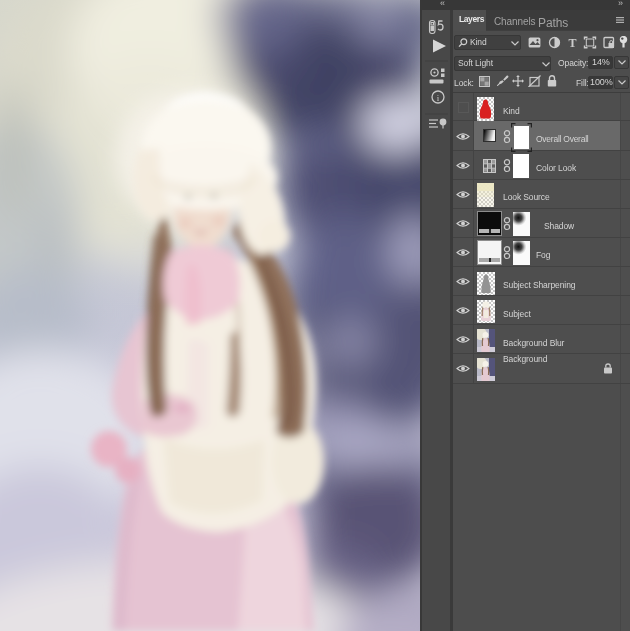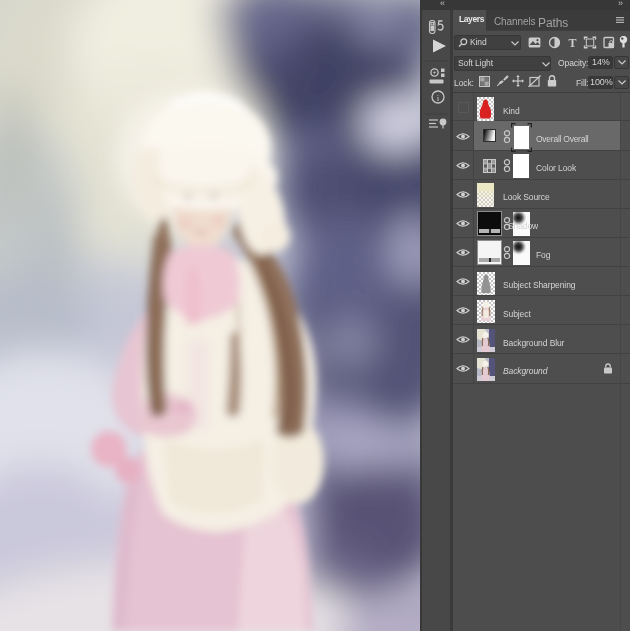--- a/index.html
+++ b/index.html
@@ -394,21 +394,21 @@
 <span class="txt" style="left:503px;top:192px">Look Source</span>
 
 <div class="abs" style="left:477px;top:211px;width:25px;height:25px;background:#0c0c0c;border:1px solid #8d8d8d"></div>
 <div class="abs" style="left:479px;top:229px;width:21px;height:4px;background:#b5b5b5"></div>
 <div class="abs" style="left:489px;top:229px;width:2px;height:4px;background:#2a2a2a"></div>
 <svg class="abs" style="left:503px;top:216px" width="8" height="16">
       <circle cx="4" cy="4.2" r="2.6" fill="none" stroke="#c9c9c9" stroke-width="1.2"></circle>
       <circle cx="4" cy="10.9" r="2.6" fill="none" stroke="#c9c9c9" stroke-width="1.2"></circle>
     </svg>
 <div class="abs" style="left:513px;top:212px;width:17px;height:24px;background:radial-gradient(circle 8px at 32% 24%, #101010 0%, #404040 42%, #cdcdcd 80%, #fafafa 100%)"></div>
-<span class="txt" style="left:508px;top:221px">Shadow</span>
+<span class="txt" style="left:544px;top:221px">Shadow</span>
 
 <div class="abs" style="left:477px;top:240px;width:25px;height:25px;background:#f5f5f5;border:1px solid #8d8d8d"></div>
 <div class="abs" style="left:479px;top:258px;width:21px;height:4px;background:#a8a8a8"></div>
 <div class="abs" style="left:489px;top:258px;width:2px;height:4px;background:#2a2a2a"></div>
 <svg class="abs" style="left:503px;top:245px" width="8" height="16">
       <circle cx="4" cy="4.2" r="2.6" fill="none" stroke="#c9c9c9" stroke-width="1.2"></circle>
       <circle cx="4" cy="10.9" r="2.6" fill="none" stroke="#c9c9c9" stroke-width="1.2"></circle>
     </svg>
 <div class="abs" style="left:513px;top:241px;width:17px;height:24px;background:radial-gradient(circle 8px at 32% 24%, #101010 0%, #404040 42%, #cdcdcd 80%, #fafafa 100%)"></div>
 <span class="txt" style="left:536px;top:250px">Fog</span>
@@ -441,18 +441,18 @@
 
 <svg class="abs" style="left:477px;top:358px" width="18" height="23">
   <rect width="18" height="23" fill="#b9bac8"></rect>
   <rect x="12" y="0" width="6" height="18" fill="#54547a"></rect>
   <ellipse cx="4" cy="5" rx="6" ry="6" fill="#e6e3d4"></ellipse>
   <rect x="0" y="18" width="18" height="5" fill="#cfccd8"></rect>
   <circle cx="8.5" cy="6" r="3" fill="#f6f2e9"></circle>
   <path d="M8.5 8.5 Q12 10.5 12.5 15.5 Q13 20 12.5 23 L4.5 23 Q4 20 4.5 15.5 Q5 10.5 8.5 8.5 Z" fill="#e4cad2"></path>
   <path d="M5.8 9 Q5 13 5.5 17 M11.2 9 Q12 13 11.5 17" stroke="#8a6b54" stroke-width="1.2" fill="none"></path>
 </svg>
-<span class="txt" style="left:503px;top:366px;font-style:italic">Background</span>
+<span class="txt" style="left:503px;top:354px;">Background</span>
 <svg class="abs" style="left:603px;top:363px" width="10" height="11">
       <rect x="1" y="4.5" width="8" height="6" rx="0.8" fill="#c9c9c9"></rect>
       <path d="M2.8 4.5 L2.8 3 Q2.8 1 5 1 Q7.2 1 7.2 3 L7.2 4.5" fill="none" stroke="#c9c9c9" stroke-width="1.3"></path>
     </svg>
 
 </div>
 </body></html>

